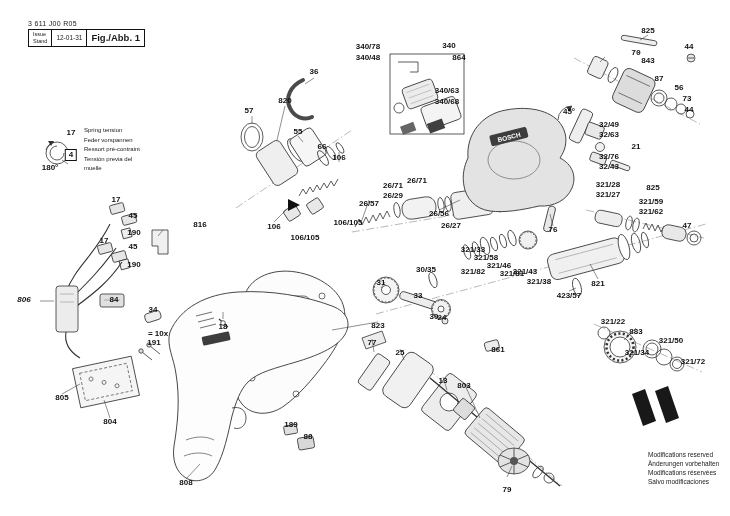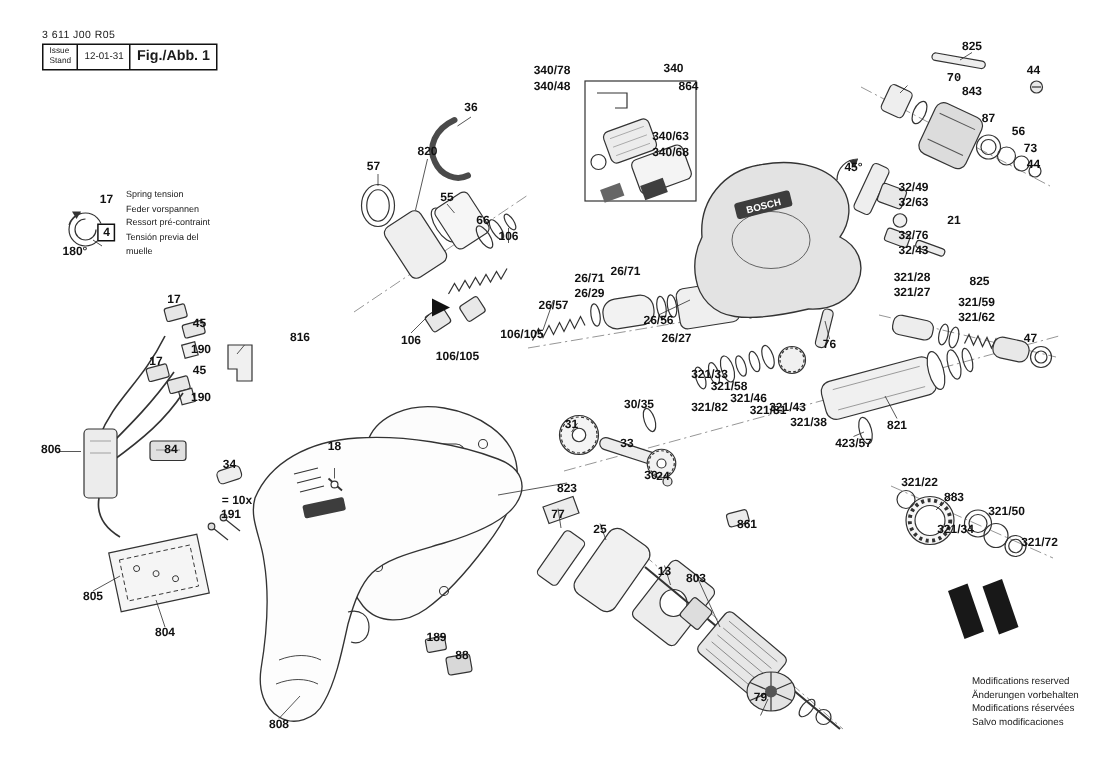--- a/index.html
+++ b/index.html
@@ -428,32 +428,32 @@
       <div class="part-label" style="left: 71px; top: 133px;">17</div>
       <div class="part-label boxed" style="left: 71px; top: 155px;">4</div>
       <div class="part-label" style="left: 50px; top: 168px;">180°</div>
       <div class="part-label" style="left: 116px; top: 200px;">17</div>
       <div class="part-label" style="left: 133px; top: 216px;">45</div>
       <div class="part-label" style="left: 164px; top: 225px; margin-left: 36px;">816</div>
       <div class="part-label" style="left: 134px; top: 233px;">190</div>
       <div class="part-label" style="left: 104px; top: 241px;">17</div>
       <div class="part-label" style="left: 133px; top: 247px;">45</div>
       <div class="part-label" style="left: 134px; top: 265px;">190</div>
-      <div class="part-label" style="left: 34px; top: 300px;">806</div>
+      <div class="part-label" style="left: 24px; top: 300px; font-style: italic;">806</div>
       <div class="part-label" style="left: 114px; top: 300px;">84</div>
       <div class="part-label" style="left: 153px; top: 310px;">34</div>
-      <div class="part-label" style="left: 223px; top: 298px; text-align: center;">18</div>
+      <div class="part-label" style="left: 223px; top: 327px; text-align: center;">18</div>
       <div class="part-label" style="left: 158px; top: 334px;">= 10x</div>
       <div class="part-label" style="left: 154px; top: 343px;">191</div>
       <div class="part-label" style="left: 62px; top: 398px;">805</div>
       <div class="part-label" style="left: 110px; top: 422px;">804</div>
       <div class="part-label" style="left: 186px; top: 483px;">808</div>
       <div class="part-label" style="left: 291px; top: 425px;">189</div>
       <div class="part-label" style="left: 308px; top: 437px;">88</div>
-      <div class="part-label" style="left: 507px; top: 465px;">79</div>
+      <div class="part-label" style="left: 507px; top: 490px;">79</div>
     </div>
 
   <div class="header">
     <div class="pn">3 611 J00 R05</div>
     <div class="header-table">
       <div class="cell issue-cell">
         <div>Issue</div>
         <div>Stand</div>
       </div>
       <div class="cell date-cell">12-01-31</div>

